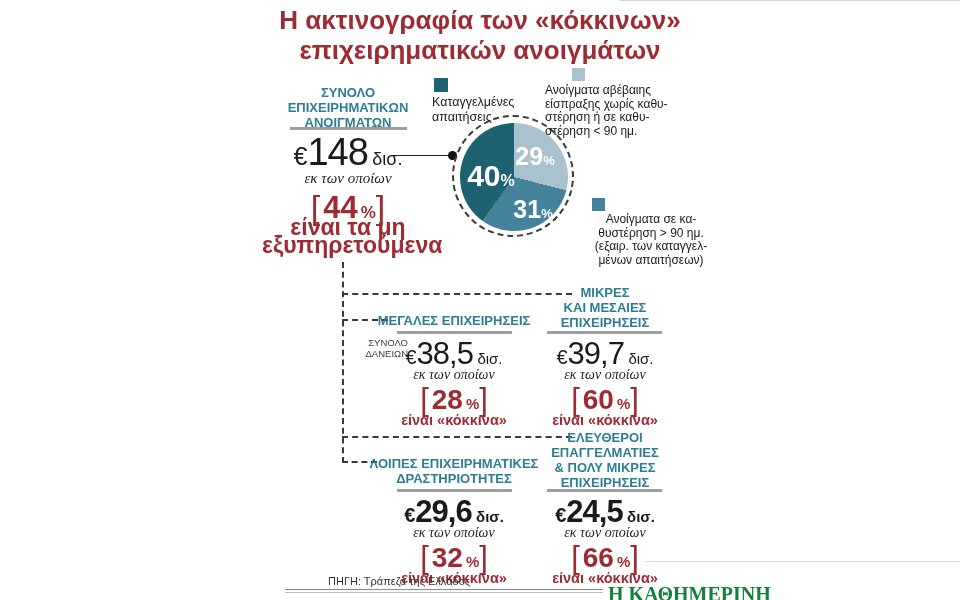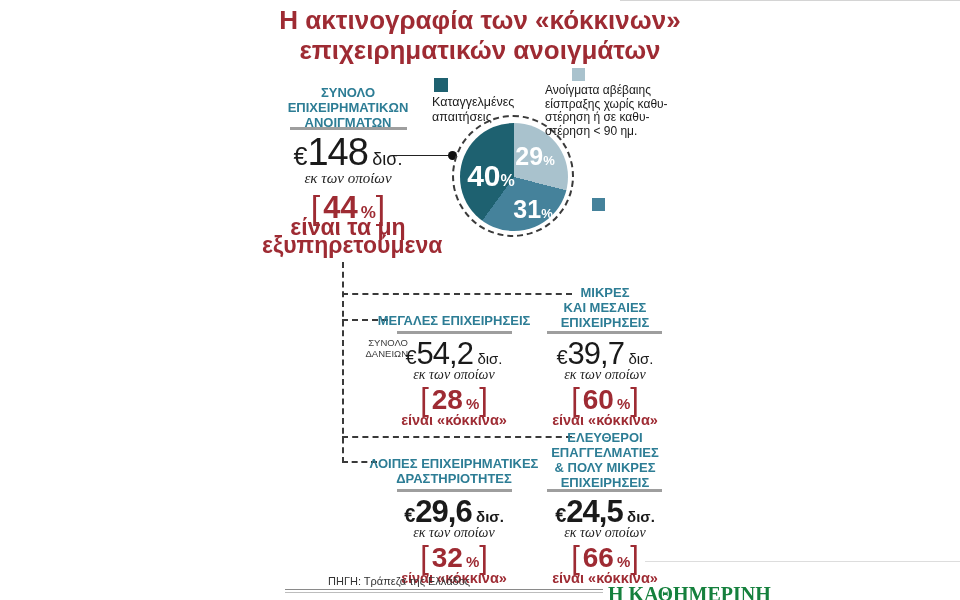--- a/index.html
+++ b/index.html
@@ -156,37 +156,43 @@
     <div>απαιτήσεις</div>
   </div>
   <div class="abs sq lg-light-sq" style="background: rgb(169, 194, 205);"></div>
   <div class="abs lg-light-txt">
     <div>Ανοίγματα αβέβαιης</div>
     <div>είσπραξης χωρίς καθυ-</div>
     <div>στέρηση ή σε καθυ-</div>
     <div>στέρηση &lt; 90 ημ.</div>
   </div>
   <div class="abs sq lg-mid-sq" style="background: rgb(69, 130, 155);"></div>
+  <div class="abs lg-mid-txt">
+    <div>Ανοίγματα σε κα-</div>
+    <div>θυστέρηση &gt; 90 ημ.</div>
+    <div>(εξαιρ. των καταγγελ-</div>
+    <div>μένων απαιτήσεων)</div>
+  </div>
 
   <div class="abs vline"></div>
   <div class="abs hline h-sme"></div>
   <div class="abs hline h-large"></div>
   <div class="abs hline h-free"></div>
   <div class="abs hline h-other"></div>
 
   <div class="abs sec-heading colL hd-large">
     <div>ΜΕΓΑΛΕΣ ΕΠΙΧΕΙΡΗΣΕΙΣ</div>
   </div>
   <div class="abs sec-bar bar-topL"></div>
   <div class="abs loans-label">
     <div>ΣΥΝΟΛΟ</div>
     <div>ΔΑΝΕΙΩΝ</div>
   </div>
   <div class="abs sec-amount colL amt-top">
-    <span class="cur">€</span><span class="num">54,2</span> <span class="unit">δισ.</span>
+    <span class="cur">€</span><span class="num">38,5</span> <span class="unit">δισ.</span>
   </div>
   <div class="abs sec-ofwhich ofwhich colL ofw-top">εκ των οποίων</div>
   <div class="abs sec-pct pctline colL pct-top">
     <span class="br">[</span><span class="pnum">28</span><span class="psign">%</span><span class="br">]</span>
   </div>
   <div class="abs sec-note colL note-top">είναι «κόκκινα»</div>
 
   <div class="abs sec-heading colR hd-sme">
     <div>ΜΙΚΡΕΣ</div>
     <div>ΚΑΙ ΜΕΣΑΙΕΣ</div>

